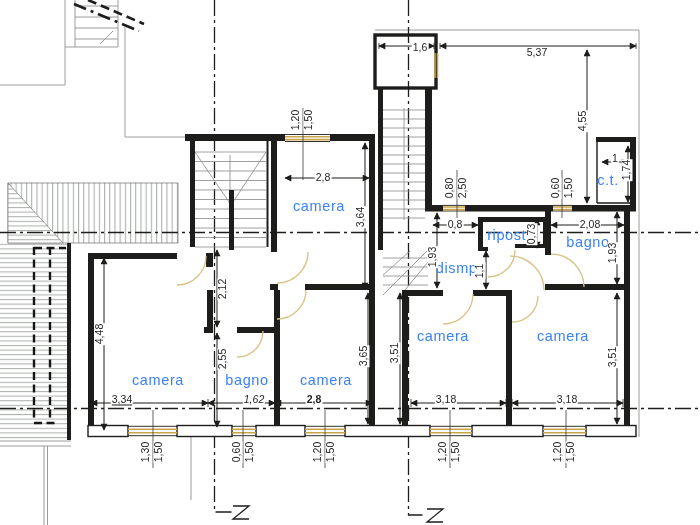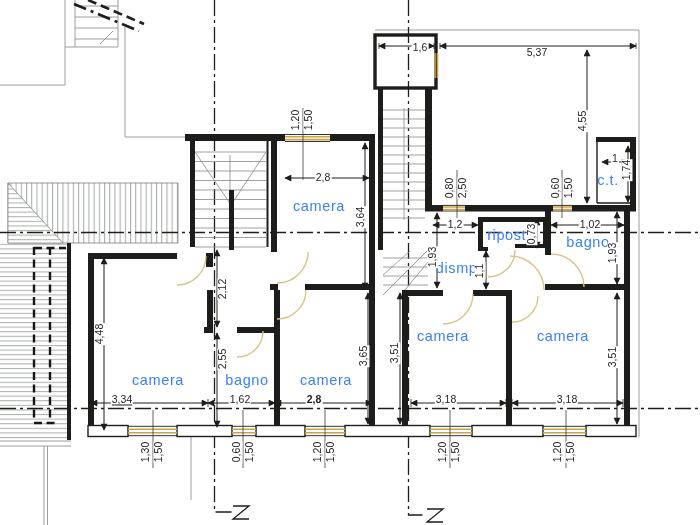--- a/index.html
+++ b/index.html
@@ -223,34 +223,34 @@
         <div class="dim" style="left: 615px; top: 159px;">1</div>
         <div class="dim rot" style="left: 627px; top: 170px;">1,74</div>
         <div class="dim rot" style="left: 296px; top: 120px;">1,20</div>
         <div class="dim rot" style="left: 309px; top: 120px;">1,50</div>
         <div class="dim" style="left: 323px; top: 178px;">2,8</div>
         <div class="dim rot" style="left: 361px; top: 217px;">3,64</div>
         <div class="dim rot" style="left: 450px; top: 188px;">0,80</div>
         <div class="dim rot" style="left: 463px; top: 188px;">2,50</div>
         <div class="dim rot" style="left: 556px; top: 188px;">0,60</div>
         <div class="dim rot" style="left: 569px; top: 188px;">1,50</div>
-        <div class="dim" style="left: 455px; top: 225px;">1,2</div>
+        <div class="dim" style="left: 455px; top: 225px;">0,8</div>
         <div class="dim rot" style="left: 532px; top: 234px;">0,73</div>
-        <div class="dim" style="left: 590px; top: 225px;">1,02</div>
+        <div class="dim" style="left: 590px; top: 225px;">2,08</div>
         <div class="dim rot" style="left: 433px; top: 257px;">1,93</div>
         <div class="dim rot" style="left: 613px; top: 253px;">1,93</div>
         <div class="dim rot" style="left: 480px; top: 271px;">1,1</div>
         <div class="dim rot" style="left: 223px; top: 289px;">2,12</div>
         <div class="dim rot" style="left: 100px; top: 334px;">4,48</div>
         <div class="dim rot" style="left: 223px; top: 359px;">2,55</div>
         <div class="dim rot" style="left: 364px; top: 356px;">3,65</div>
         <div class="dim rot" style="left: 395px; top: 353px;">3,51</div>
         <div class="dim rot" style="left: 613px; top: 357px;">3,51</div>
         <div class="dim" style="left: 122px; top: 400px; text-decoration: underline;">3,34</div>
-        <div class="dim" style="left: 240px; top: 400px;">1,62</div>
+        <div class="dim" style="left: 254px; top: 400px; font-style: italic;">1,62</div>
         <div class="dim b" style="left: 314px; top: 400px;">2,8</div>
         <div class="dim" style="left: 446px; top: 400px;">3,18</div>
         <div class="dim" style="left: 567px; top: 400px;">3,18</div>
         <div class="dim rot" style="left: 146px; top: 452px;">1,30</div>
         <div class="dim rot" style="left: 159px; top: 452px;">1,50</div>
         <div class="dim rot" style="left: 237px; top: 452px;">0,60</div>
         <div class="dim rot" style="left: 250px; top: 452px;">1,50</div>
         <div class="dim rot" style="left: 318px; top: 452px;">1,20</div>
         <div class="dim rot" style="left: 331px; top: 452px;">1,50</div>
         <div class="dim rot" style="left: 443px; top: 452px;">1,20</div>

